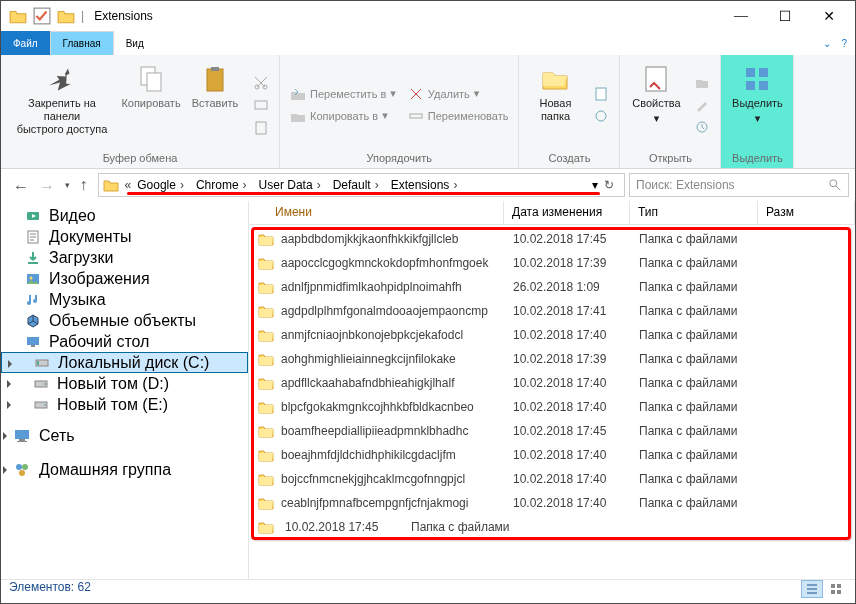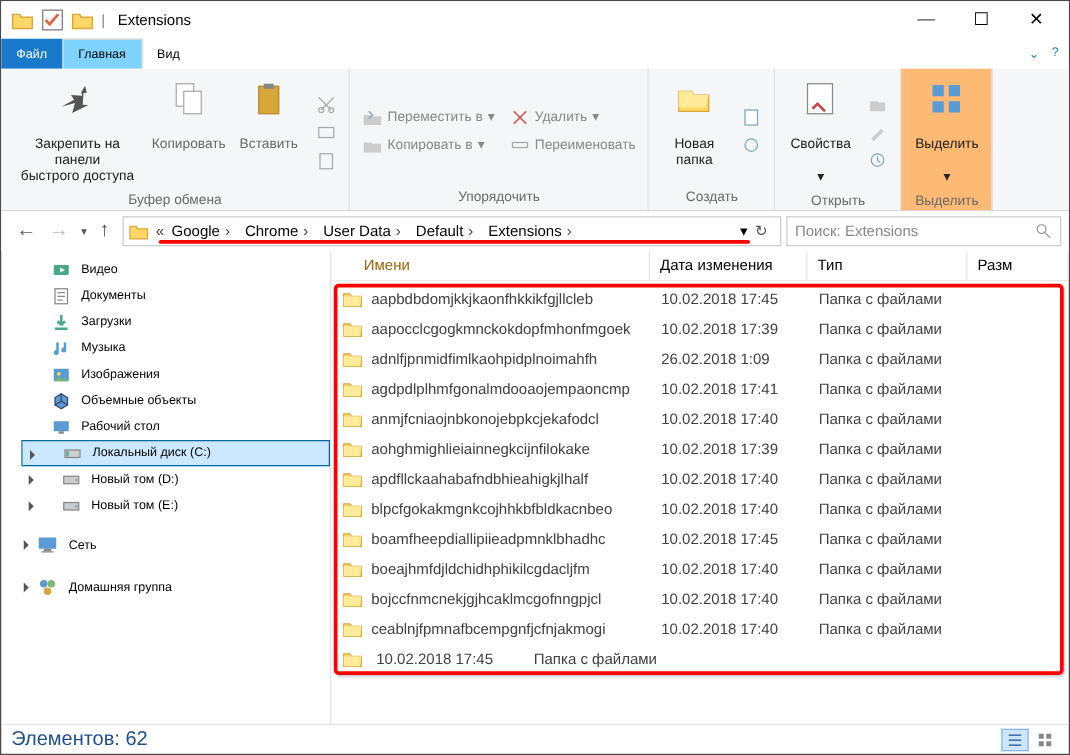--- a/index.html
+++ b/index.html
@@ -21,21 +21,21 @@
 .tab.file { background: #1979ca; color: #fff; }
 .tab.active { background: #7dd3fc; border-top: 1px solid #d7d7d7; border-left: 1px solid #d7d7d7; border-right: 1px solid #d7d7d7; }
 .ribbon-tabs .spacer { flex: 1; }
 .rib-right { display: flex; gap: 10px; padding-right: 8px; }
 
 
 .ribbon { height: 114px; background: #f5f6f7; border-bottom: 1px solid #d7d7d7; display: flex; font-size: 11px; }
 .group { display: flex; flex-direction: column; align-items: center; border-right: 1px solid #e1e1e1; padding: 4px 6px 2px 6px; }
 .group .row { display: flex; gap: 4px; flex: 1; }
 .group .title { color: #6a6a6a; font-size: 11px; padding: 2px 0; }
-.bigbtn { width: 60px; display: flex; flex-direction: column; align-items: center; gap: 14px; padding: 4px 2px; text-align: center; line-height: 13px; }
+.bigbtn { width: 60px; display: flex; flex-direction: column; align-items: center; gap: 2px; padding: 4px 2px; text-align: center; line-height: 13px; }
 .bigbtn.wide { width: 110px; }
 .bigbtn .ico { width: 32px; height: 32px; }
 .bigbtn .lbl { font-size: 11px; color: #6a6a6a; }
 .bigbtn.enabled .lbl { color: #222; }
 .smallbtn { display: flex; align-items: center; gap: 4px; padding: 2px 4px; height: 22px; color: #888; }
 .smallbtn .ico { width: 16px; height: 16px; }
 .stackv { display: flex; flex-direction: column; justify-content: center; }
 
 
 .navbar { height: 32px; display: flex; align-items: center; padding: 3px 6px; gap: 4px; background: #fff; }
@@ -44,21 +44,21 @@
 .breadcrumb .ico { width: 16px; height: 16px; margin-right: 4px; }
 .crumbs { display: flex; align-items: center; overflow: hidden; }
 .crumb { display: flex; align-items: center; padding: 0 4px; white-space: nowrap; font-size: 12px; }
 .crumb::after { content: "›"; color: #444; padding: 0 4px; }
 .red-underline { position: absolute; bottom: 1px; left: 28px; right: 24px; height: 3px; background: #f00; border-radius: 2px; }
 .refresh { padding: 0 6px; color: #555; }
 .searchbox { width: 220px; border: 1px solid #ccc; height: 24px; display: flex; align-items: center; padding: 0 6px; color: #888; gap: 6px; font-size: 12px; }
 
 
 .content { flex: 1; display: flex; overflow: hidden; }
-.navpane { width: 248px; border-right: 1px solid #e5e5e5; overflow-y: auto; padding: 4px 0; font-size: 10px; margin-left: 16px; }
+.navpane { width: 248px; border-right: 1px solid #e5e5e5; overflow-y: auto; padding: 4px 0; font-size: 16px; }
 .navitem { display: flex; align-items: center; gap: 8px; padding: 2px 4px 2px 24px; height: 21px; cursor: pointer; position: relative; }
 .navitem .ico { width: 16px; height: 16px; }
 .navitem.sel { background: #cce8ff; border: 1px solid #0369a1; }
 .navitem.quick::before { content: ""; position: absolute; left: 6px; top: 7px; width: 0; height: 0; border-left: 4px solid #555; border-top: 4px solid transparent; border-bottom: 4px solid transparent; }
 .navhead { display: flex; align-items: center; gap: 8px; padding: 4px 4px 4px 12px; height: 26px; position: relative; }
 .navhead::before { content: ""; position: absolute; left: 2px; top: 9px; width: 0; height: 0; border-left: 4px solid #555; border-top: 4px solid transparent; border-bottom: 4px solid transparent; }
 .navhead .ico { width: 18px; height: 18px; }
 
 .filepane { flex: 1; display: flex; flex-direction: column; position: relative; }
 .fileheader { display: flex; height: 24px; border-bottom: 1px solid #e5e5e5; font-size: 12px; }
@@ -70,21 +70,21 @@
 .col.size { flex: 1; }
 .filelist { flex: 1; overflow: hidden; padding: 2px; position: relative; }
 .red-box { position: absolute; top: 2px; left: 2px; right: 4px; height: 313px; border: 3px solid #f00; border-radius: 4px; box-shadow: 1px 1px 2px rgba(0,0,0,0.2); pointer-events: none; }
 .filerow { display: flex; align-items: center; height: 24px; font-size: 12px; color: #404040; padding-left: 6px; }
 .filerow .ico { width: 18px; height: 18px; margin-right: 6px; }
 .filerow .c-name { width: 228px; overflow: hidden; white-space: nowrap; text-overflow: ellipsis; }
 .filerow .c-date { width: 126px; padding-left: 4px; }
 .filerow .c-type { width: 128px; padding-left: 4px; }
 
 
-.statusbar { height: 24px; border-top: 1px solid #e5e5e5; display: flex; align-items: center; padding: 0 8px; font-size: 16px; color: #1e4e8e; gap: 40px; }
+.statusbar { height: 24px; border-top: 1px solid #e5e5e5; display: flex; align-items: flex-start; padding: 0 8px; font-size: 12px; color: #1e4e8e; gap: 40px; }
 .statusbar .spacer { flex: 1; }
 .viewbtns { display: flex; gap: 2px; }
 .viewbtns .vb { width: 22px; height: 18px; border: 1px solid transparent; display: flex; align-items: center; justify-content: center; }
 .viewbtns .vb.active { border: 1px solid #8db7e3; background: #cde6f7; }
 
 svg { display: block; }
 </style>
 </head>
 <body>
 
@@ -248,21 +248,21 @@
               <svg class="ico" viewBox="0 0 16 16">
                 <circle cx="8" cy="8" r="5" fill="none" stroke="#7ab"></circle>
                 <path d="M8 5v3l2 2" stroke="#7ab" fill="none"></path>
               </svg>
             </div>
         </div>
       </div>
       <div class="title">Открыть</div>
     </div>
 
-    <div class="group" style="background:#fdba74">
+    <div class="group" style="background:#5eead4">
       <div class="row">
         <div class="bigbtn enabled">
           <svg class="ico" viewBox="0 0 32 32">
               <rect x="5" y="5" width="9" height="9" fill="#5a9bd5"></rect>
               <rect x="18" y="5" width="9" height="9" fill="#5a9bd5"></rect>
               <rect x="5" y="18" width="9" height="9" fill="#5a9bd5"></rect>
               <rect x="18" y="18" width="9" height="9" fill="#5a9bd5"></rect>
             </svg>
           <span class="lbl">Выделить</span>
           <span class="lbl">▾</span>
@@ -326,31 +326,31 @@
           </div>
           <div class="navitem">
             <svg class="ico" viewBox="0 0 16 16">
               <path d="M8 2v8m0 0l-3-3m3 3l3-3" stroke="#4a8" fill="none" stroke-width="2"></path>
               <path d="M3 13h10" stroke="#4a8" stroke-width="2"></path>
             </svg>
             <span>Загрузки</span>
           </div>
           <div class="navitem">
             <svg class="ico" viewBox="0 0 16 16">
-              <path d="M6 3v8a2 2 0 11-2-2V3h8v6a2 2 0 11-2-2V3" fill="#5a9bd5"></path>
-            </svg>
-            <span>Музыка</span>
-          </div>
-          <div class="navitem">
-            <svg class="ico" viewBox="0 0 16 16">
               <rect x="2" y="3" width="12" height="10" fill="#5a9bd5"></rect>
               <circle cx="6" cy="7" r="1.5" fill="#ffd766"></circle>
               <path d="M2 13l4-4 3 3 2-2 3 3z" fill="#7ab770"></path>
             </svg>
             <span>Изображения</span>
+          </div>
+          <div class="navitem">
+            <svg class="ico" viewBox="0 0 16 16">
+              <path d="M6 3v8a2 2 0 11-2-2V3h8v6a2 2 0 11-2-2V3" fill="#5a9bd5"></path>
+            </svg>
+            <span>Музыка</span>
           </div>
           <div class="navitem">
             <svg class="ico" viewBox="0 0 16 16">
               <path d="M8 2l5 3v6l-5 3-5-3V5z" fill="#5a9bd5" stroke="#346"></path>
               <path d="M8 2v6l5 3M8 8l-5 3" stroke="#346" fill="none"></path>
             </svg>
             <span>Объемные объекты</span>
           </div>
           <div class="navitem">
             <svg class="ico" viewBox="0 0 16 16">

